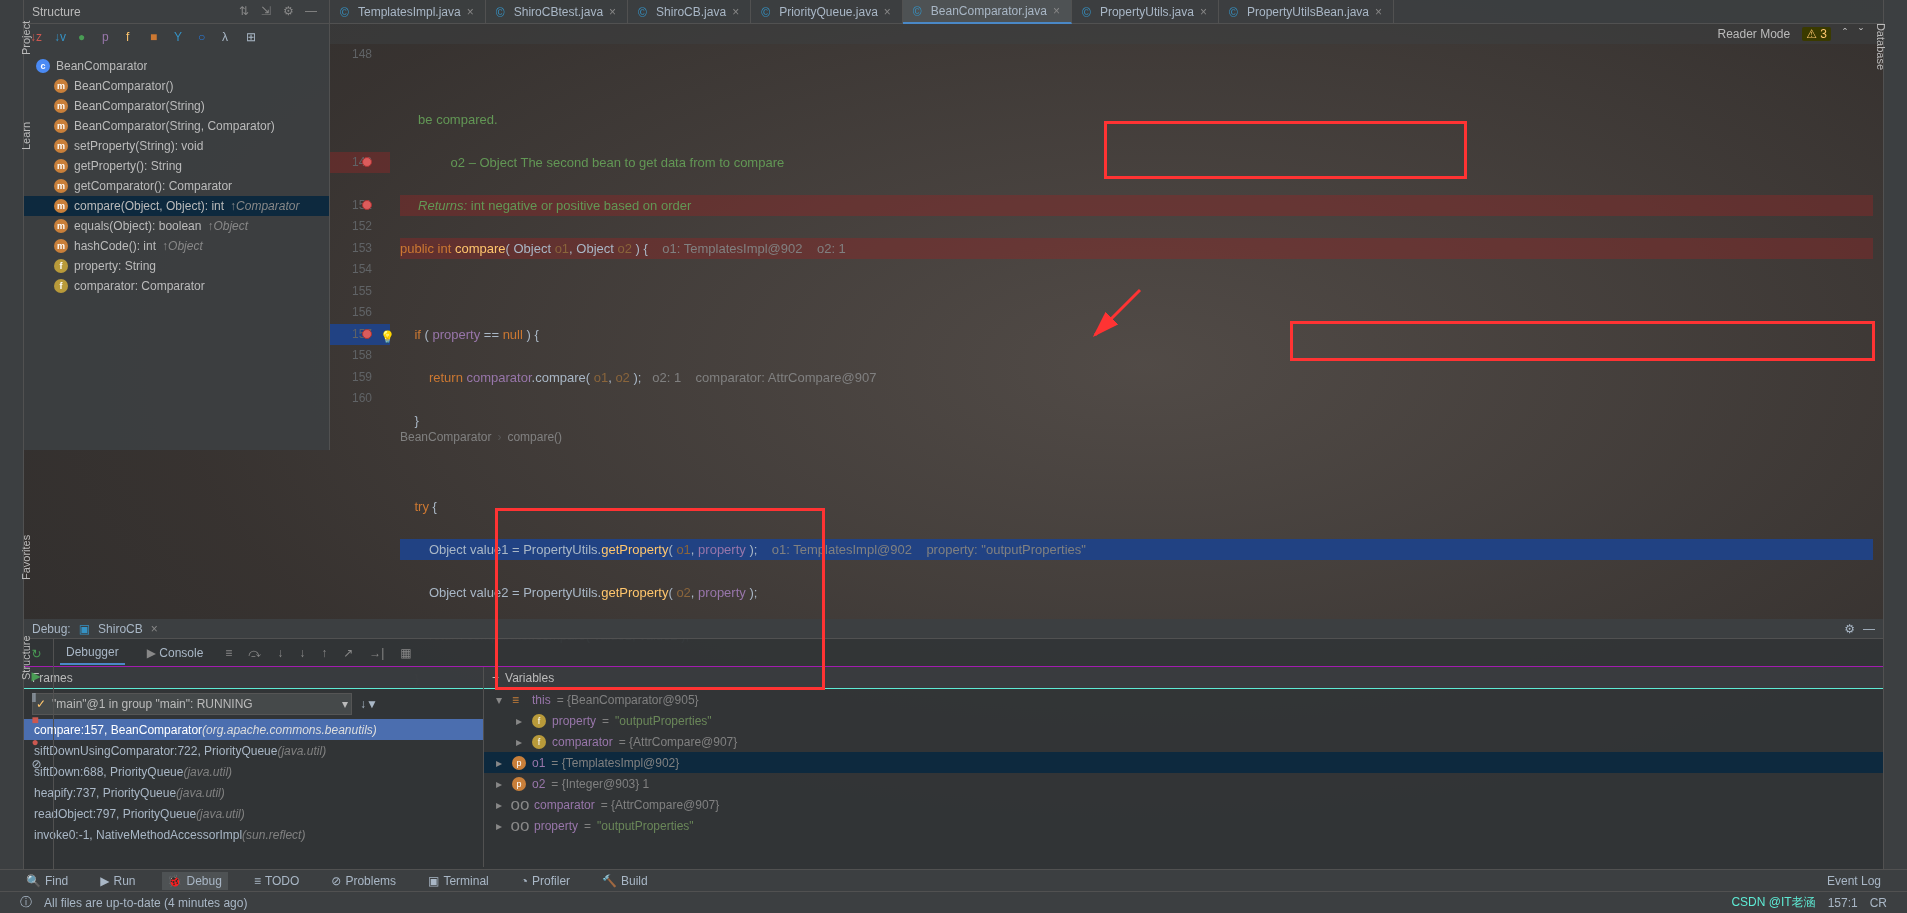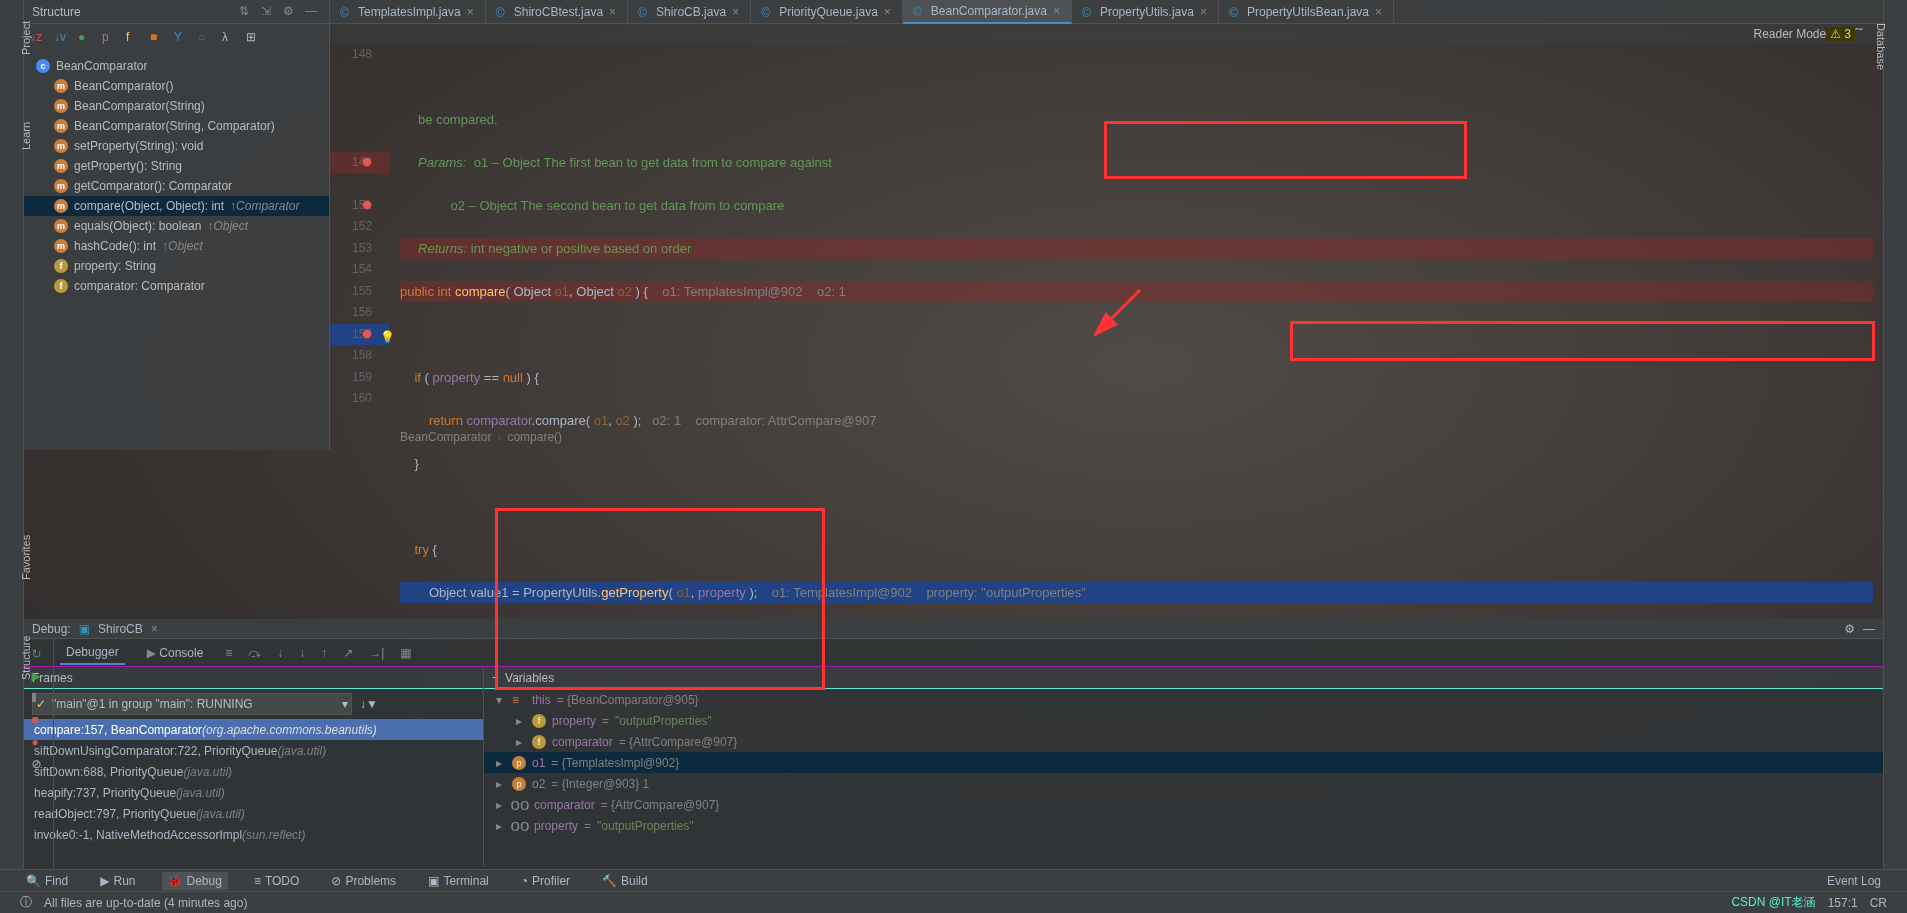--- a/index.html
+++ b/index.html
@@ -50,21 +50,21 @@
 .tree-row.root { padding-left: 12px; }
 
 
 .editor-area { position: absolute; left: 330px; top: 0; right: 24px; bottom: 0; z-index: 2; }
 .editor-tabs { height: 24px; display: flex; align-items: center; background: rgba(60,63,65,0.9); border-bottom: 1px solid #515151; }
 .etab { display: flex; align-items: center; height: 24px; padding: 0 10px; gap: 6px; border-right: 1px solid #515151; cursor: pointer; }
 .etab.active { background: #4e5254; border-bottom: 2px solid #4a88c7; }
 .etab .close { width: 8px; color: #888; }
 .etab .ticon { width: 12px; height: 12px; }
 
-.editor-banner { height: 20px; display: flex; justify-content: flex-end; align-items: center; padding-right: 20px; color: #bbb; background: rgba(60,63,65,0.5);}
+.editor-banner { height: 20px; display: flex; justify-content: flex-end; align-items: center; padding-right: 20px; gap: 12px; color: #bbb; background: rgba(60,63,65,0.5);}
 .editor-banner .warn { background: #3a3a00; padding: 0 4px; border-radius: 2px; color: #ffc66d; }
 
 .gutter { position: absolute; left: 0; top: 44px; width: 60px; font-family: "Consolas", monospace; font-size: 12px; color: #606366; text-align: right; z-index: 2; }
 .gutter .ln { height: 21.5px; line-height: 21.5px; padding-right: 18px; position: relative; }
 .gutter .bp { position: absolute; left: 32px; width: 10px; height: 10px; background: #db5c5c; border: 1px solid #a33; border-radius: 5px; top: 5px; }
 .gutter .bulb { position: absolute; left: 50px; top: 3px; color: #ffc66d; }
 
 .code { position: absolute; left: 70px; top: 44px; right: 10px; font-family: "Consolas", monospace; font-size: 13px; line-height: 21.5px; white-space: pre; z-index: 2; }
 .c-kw { color: #cc7832; }
 .c-doc { color: #629755; }
@@ -285,21 +285,20 @@
     <div class="ln"><span>156</span></div>
     <div class="ln hl-blue"><span>157</span><span class="bp"></span><span class="bulb">💡</span></div>
     <div class="ln"><span>158</span></div>
     <div class="ln"><span>159</span></div>
     <div class="ln"><span>160</span></div>
   </div>
 
   <div class="code">
 <div class="code-line"></div>
 <div class="code-line">     <span class="c-doc">be compared.</span></div>
-<div class="code-line">     <span class="c-pname">Params:</span>  <span class="c-doc">o1 – Object The first bean to get data from to compare against</span></div>
 <div class="code-line">              <span class="c-doc">o2 – Object The second bean to get data from to compare</span></div>
 <div class="code-line hl-red">     <span class="c-pname">Returns:</span> <span class="c-doc">int negative or positive based on order</span></div>
 <div class="code-line hl-red"><span class="c-kw">public int </span><span class="c-method">compare</span>( Object <span class="c-param">o1</span>, Object <span class="c-param">o2</span> ) {   <span class="c-hint"> o1: TemplatesImpl@902    o2: 1</span></div>
 <div class="code-line"></div>
 <div class="code-line">    <span class="c-kw">if</span> ( <span class="c-field">property</span> == <span class="c-kw">null</span> ) {</div>
 <div class="code-line">        <span class="c-kw">return</span> <span class="c-field">comparator</span>.compare( <span class="c-param">o1</span>, <span class="c-param">o2</span> );  <span class="c-hint"> o2: 1    comparator: AttrCompare@907</span></div>
 <div class="code-line">    }</div>
 <div class="code-line"></div>
 <div class="code-line">    <span class="c-kw">try</span> {</div>
 <div class="code-line hl-blue">        Object value1 = PropertyUtils.<span class="c-method">getProperty</span>( <span class="c-param">o1</span>, <span class="c-field">property</span> );   <span class="c-hint"> o1: TemplatesImpl@902    property: "outputProperties"</span></div>

